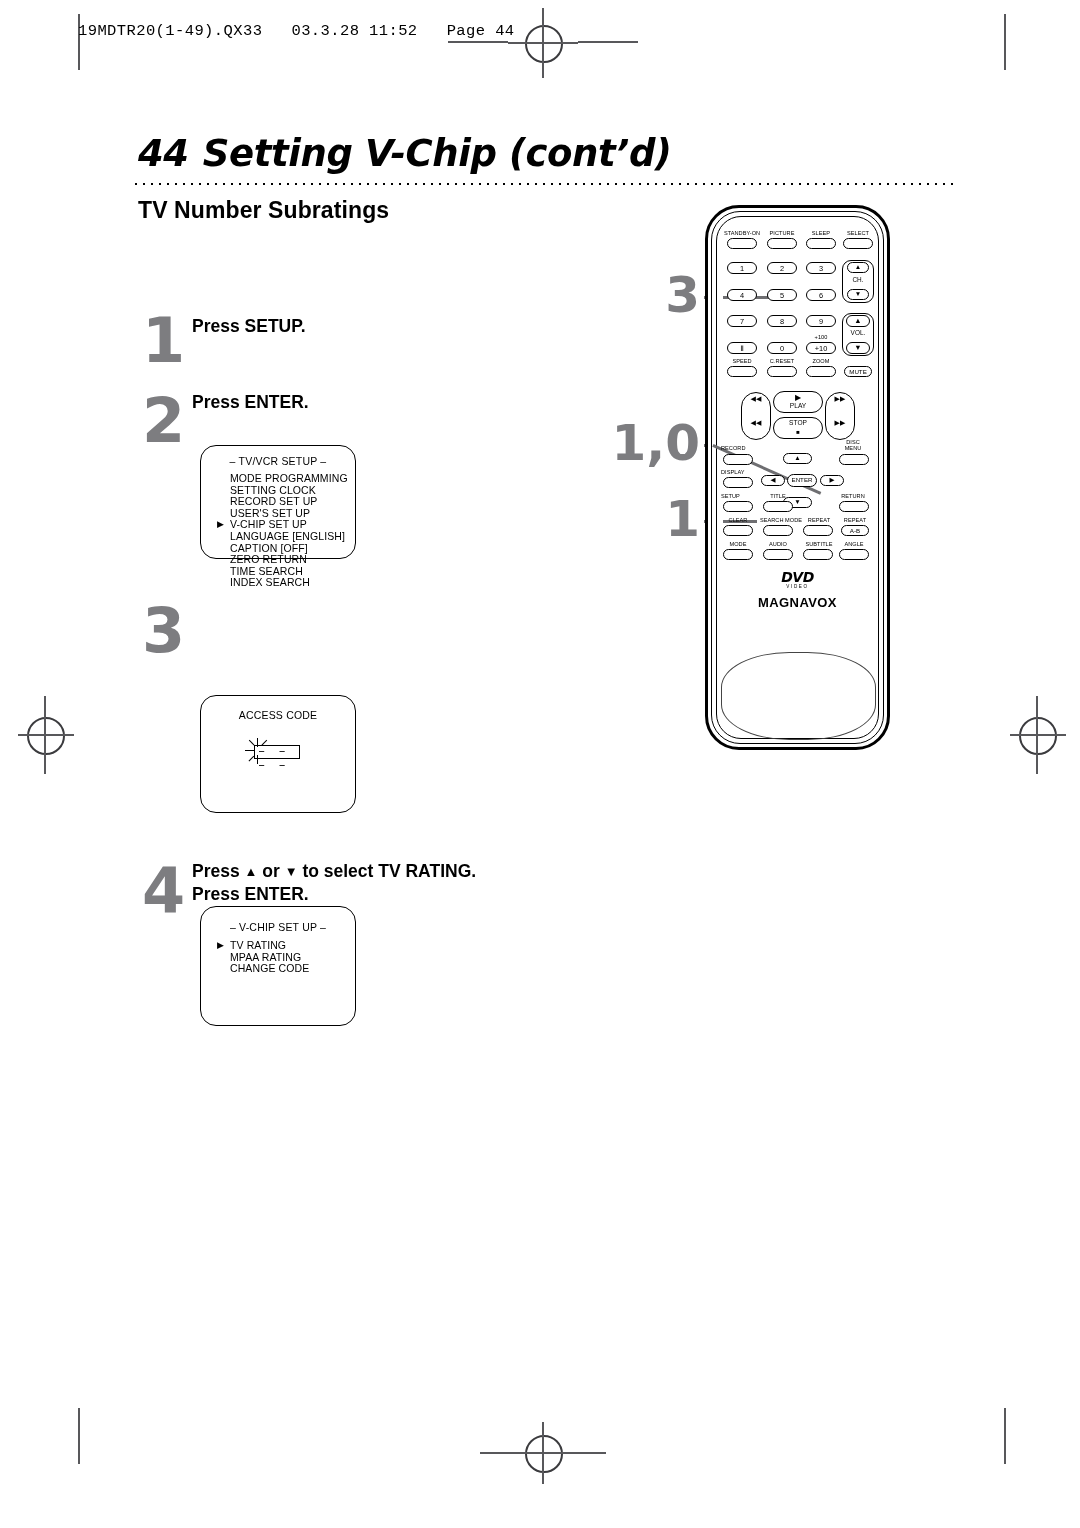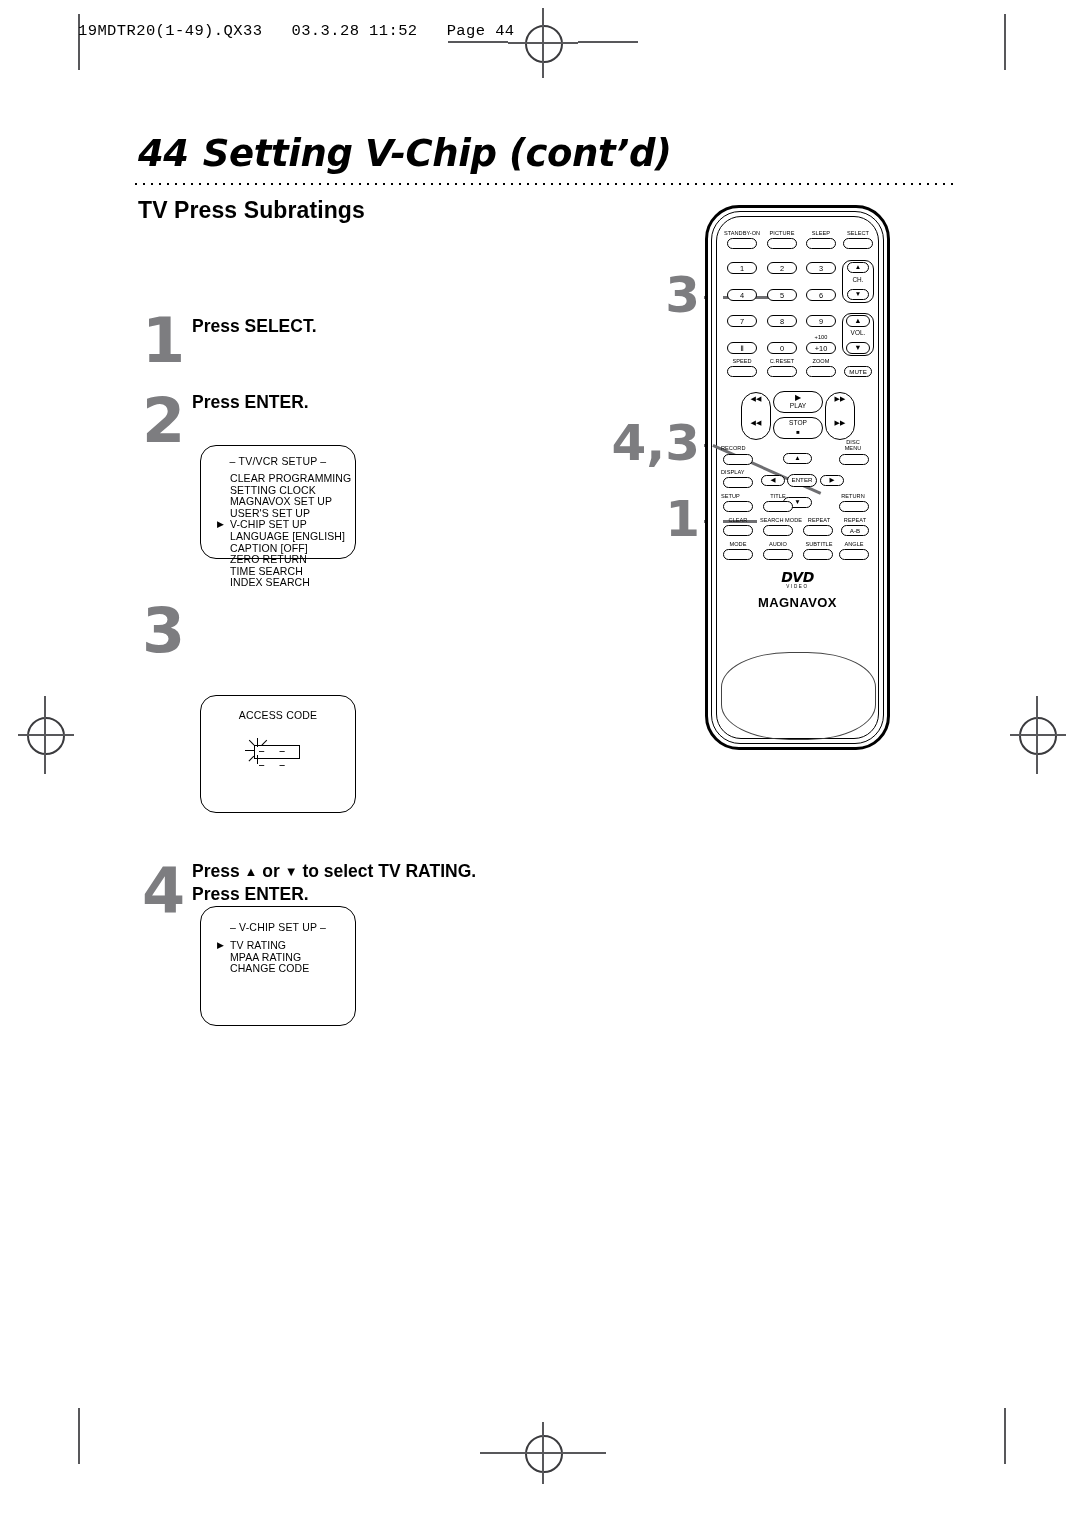--- a/index.html
+++ b/index.html
@@ -119,38 +119,38 @@
 <div class="filehdr">19MDTR20(1-49).QX33   03.3.28 11:52   Page 44</div>
 
 <div class="page">
 
   <div class="title">
     <span class="num">44</span><span>Setting V-Chip (cont’d)</span>
   </div>
 
   <div class="dots"></div>
 
-  <div class="h2">TV Press Subratings</div>
+  <div class="h2">TV Number Subratings</div>
 
   <div class="stepnum" style="left:142px;top:312px;">1</div>
   <div class="steptxt" style="left:192px;top:315px;width:420px;">
-    <b>Press SELECT.</b>
+    <b>Press SETUP.</b>
   </div>
 
   <div class="stepnum" style="left:142px;top:392px;">2</div>
   <div class="steptxt" style="left:192px;top:391px;width:430px;font-weight:bold;">
     <div>Press ENTER.</div>
   </div>
 
   <div class="osd" style="left:200px;top:445px;width:154px;height:112px;">
     <div class="osd-title" style="top:9px;">– TV/VCR SETUP –</div>
     <div class="osd-list" style="left:29px;top:27px;">
-      <div>CLEAR PROGRAMMING</div>
+      <div>MODE PROGRAMMING</div>
       <div>SETTING CLOCK</div>
-      <div>MAGNAVOX SET UP</div>
+      <div>RECORD SET UP</div>
       <div>USER'S SET UP</div>
       <div class="cursor">V-CHIP SET UP</div>
       <div>LANGUAGE  [ENGLISH]</div>
       <div>CAPTION  [OFF]</div>
       <div>ZERO RETURN</div>
       <div>TIME SEARCH</div>
       <div>INDEX SEARCH</div>
     </div>
   </div>
 
@@ -182,21 +182,21 @@
     <div class="osd-list" style="left:29px;top:33px;">
       <div class="cursor">TV RATING</div>
       <div>MPAA RATING</div>
       <div>CHANGE CODE</div>
     </div>
   </div>
 
   <div class="callout" style="left:620px;top:270px;width:80px;">3</div>
   <div class="leader" style="left:704px;top:296px;width:32px;"></div>
 
-  <div class="callout" style="left:600px;top:418px;width:100px;">4,3</div>
+  <div class="callout" style="left:600px;top:418px;width:100px;">1,0</div>
   <div class="leader" style="left:704px;top:444px;width:32px;"></div>
 
   <div class="callout" style="left:620px;top:494px;width:80px;">1</div>
   <div class="leader" style="left:704px;top:520px;width:32px;"></div>
 
   <div class="remote">
     <div class="shellA"></div>
     <div class="shellB"></div>
     <div class="shellC"></div>
     <div class="bowl"></div>

